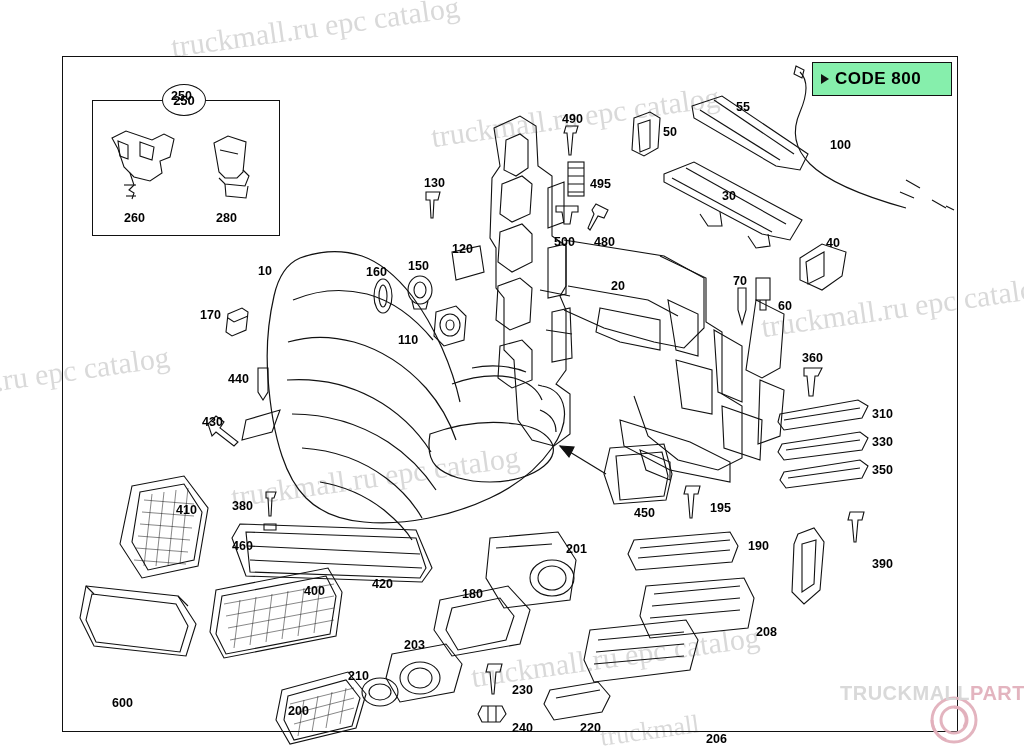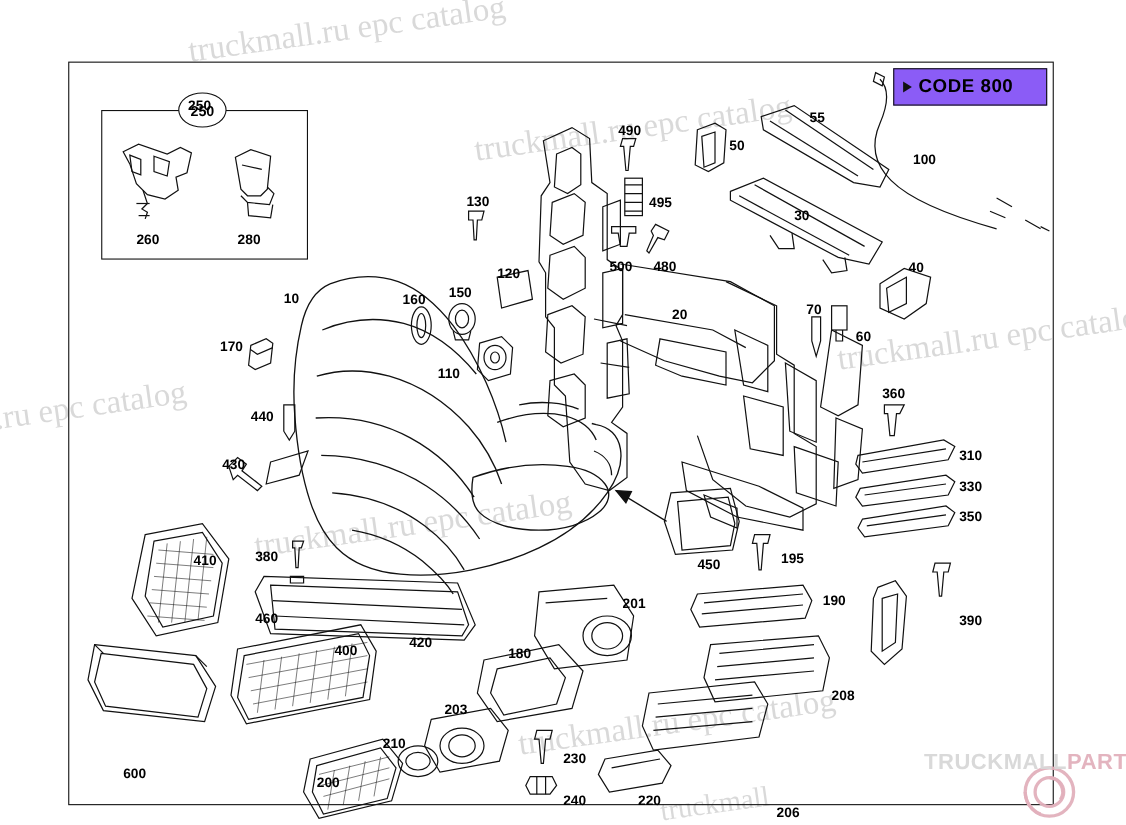--- a/index.html
+++ b/index.html
@@ -34,21 +34,21 @@
   }
   
   .code-box {
     position: absolute;
     left: 812px;
     top: 62px;
     width: 140px;
     height: 34px;
     border: 1.5px solid #111;
     box-sizing: border-box;
-    background: #8b5cf6;
+    background: #86efac;
     display: flex;
     align-items: center;
     gap: 6px;
     padding-left: 8px;
   }
   .code-box .tri {
     width: 0; height: 0;
     border-left: 8px solid #111;
     border-top: 5px solid transparent;
     border-bottom: 5px solid transparent;
@@ -473,21 +473,21 @@
       <div class="callout" style="left: 778px; top: 300px;">60</div>
       <div class="callout" style="left: 802px; top: 352px;">360</div>
       <div class="callout" style="left: 872px; top: 408px;">310</div>
       <div class="callout" style="left: 872px; top: 436px;">330</div>
       <div class="callout" style="left: 872px; top: 464px;">350</div>
       <div class="callout" style="left: 872px; top: 518px; margin-top: 40px;">390</div>
       <div class="callout" style="left: 228px; top: 373px;">440</div>
       <div class="callout" style="left: 202px; top: 416px;">430</div>
       <div class="callout" style="left: 176px; top: 504px;">410</div>
       <div class="callout" style="left: 232px; top: 500px;">380</div>
-      <div class="callout" style="left: 232px; top: 556px;">460</div>
+      <div class="callout" style="left: 232px; top: 540px;">460</div>
       <div class="callout" style="left: 276px; top: 585px; margin-left: 28px;">400</div>
       <div class="callout" style="left: 372px; top: 578px;">420</div>
       <div class="callout" style="left: 634px; top: 507px;">450</div>
       <div class="callout" style="left: 710px; top: 502px;">195</div>
       <div class="callout" style="left: 566px; top: 543px;">201</div>
       <div class="callout" style="left: 748px; top: 540px;">190</div>
       <div class="callout" style="left: 756px; top: 626px;">208</div>
       <div class="callout" style="left: 462px; top: 588px;">180</div>
       <div class="callout" style="left: 404px; top: 639px;">203</div>
       <div class="callout" style="left: 348px; top: 670px;">210</div>

